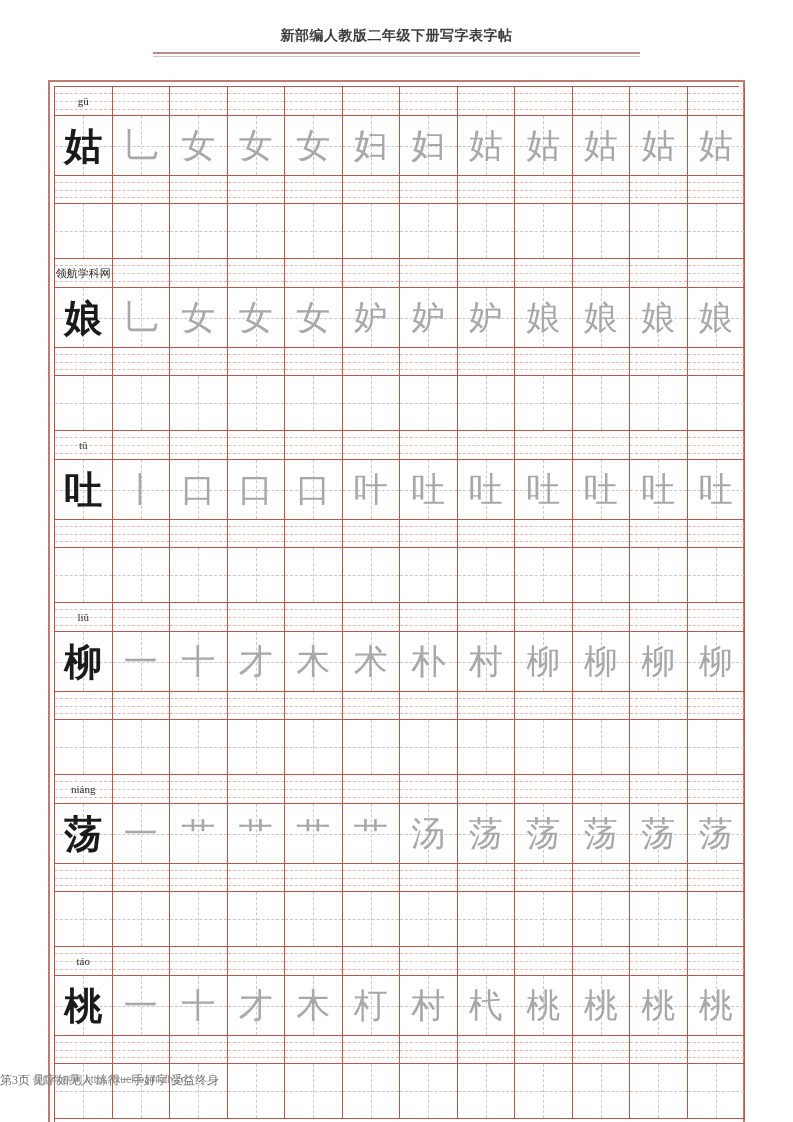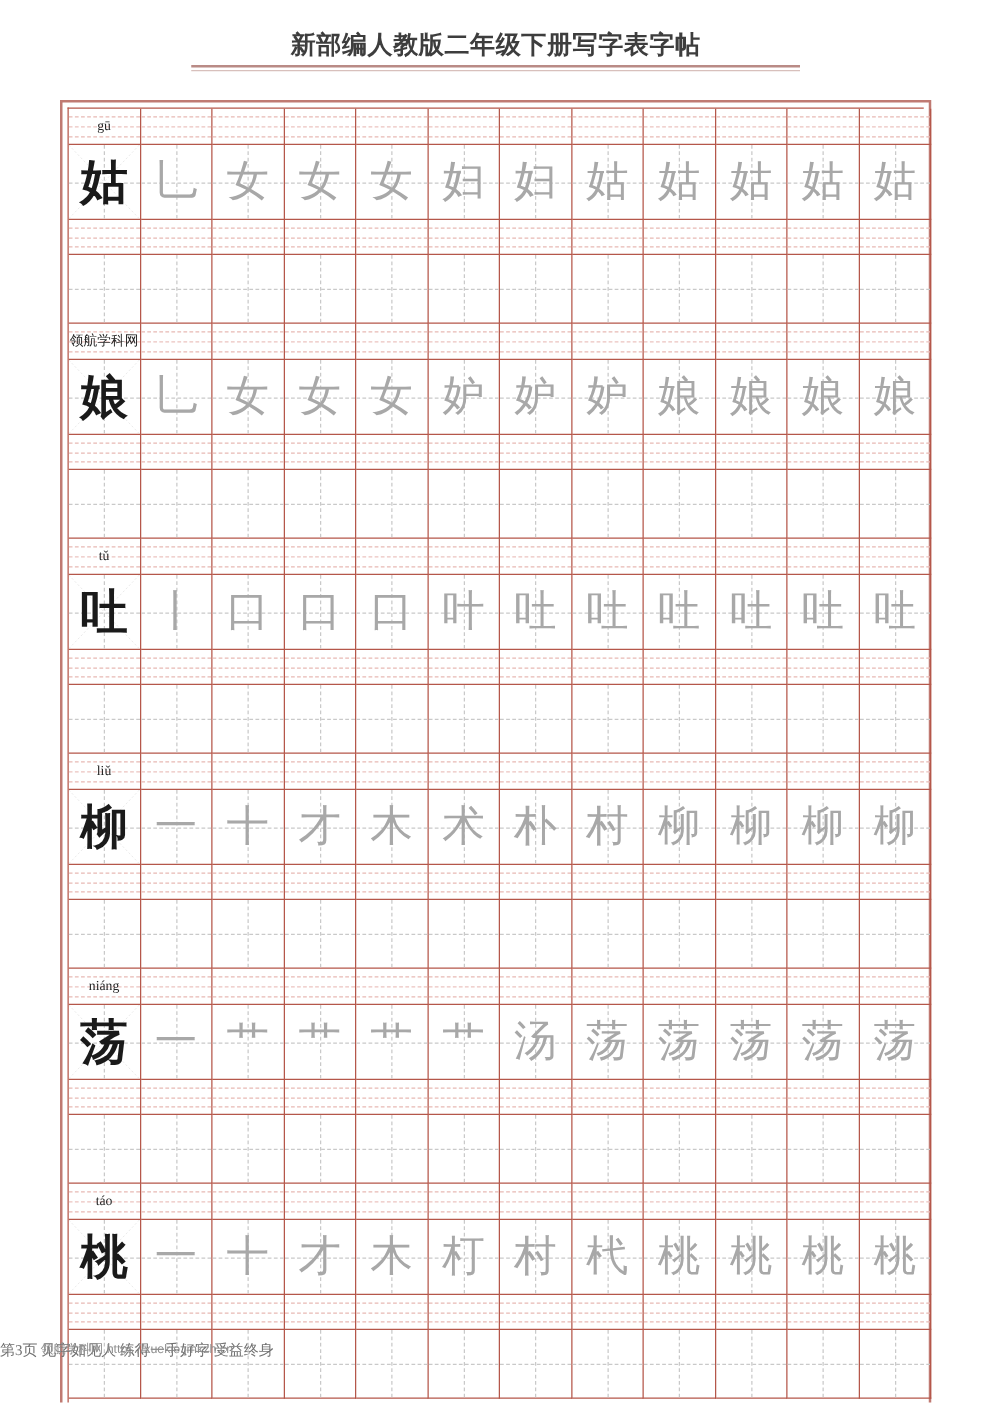--- a/index.html
+++ b/index.html
@@ -15,21 +15,21 @@
     position: relative;
   }
 
   
   .title-wrap {
     padding-top: 26px;
     text-align: center;
   }
   .doc-title {
     font-family: "Liberation Serif", serif;
-    font-size: 20px;
+    font-size: 14px;
     font-weight: bold;
     color: #3d3d3d;
     letter-spacing: 0.5px;
     line-height: 20px;
   }
   .title-rule {
     width: 487px;
     margin: 6px auto 0 auto;
     border-top: 2px solid #b98b86;
     border-bottom: 1px solid #d8c0bc;

